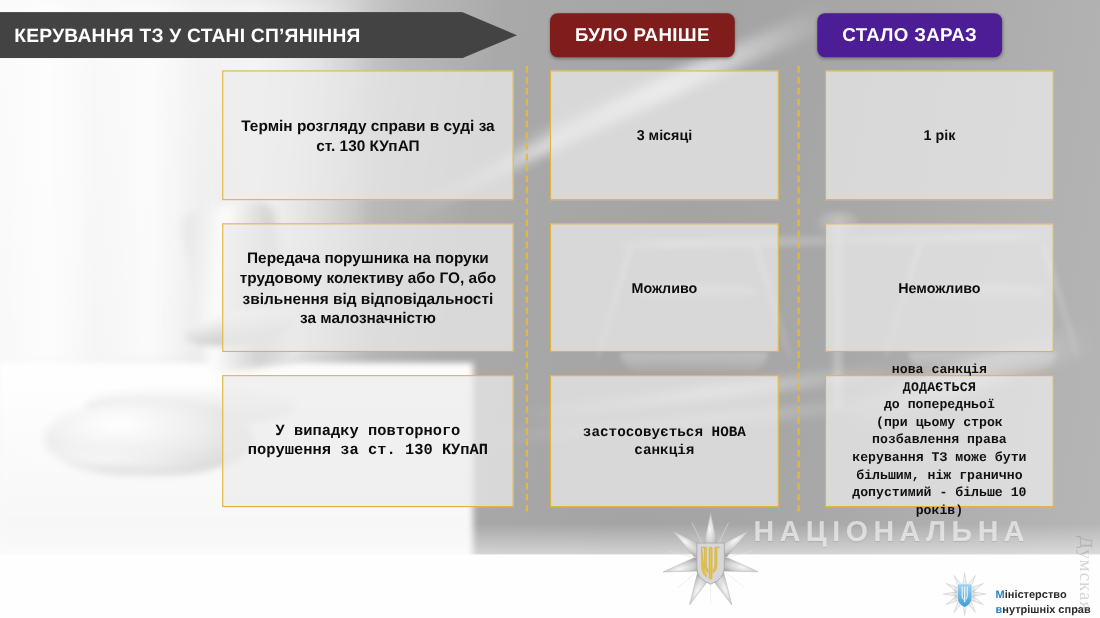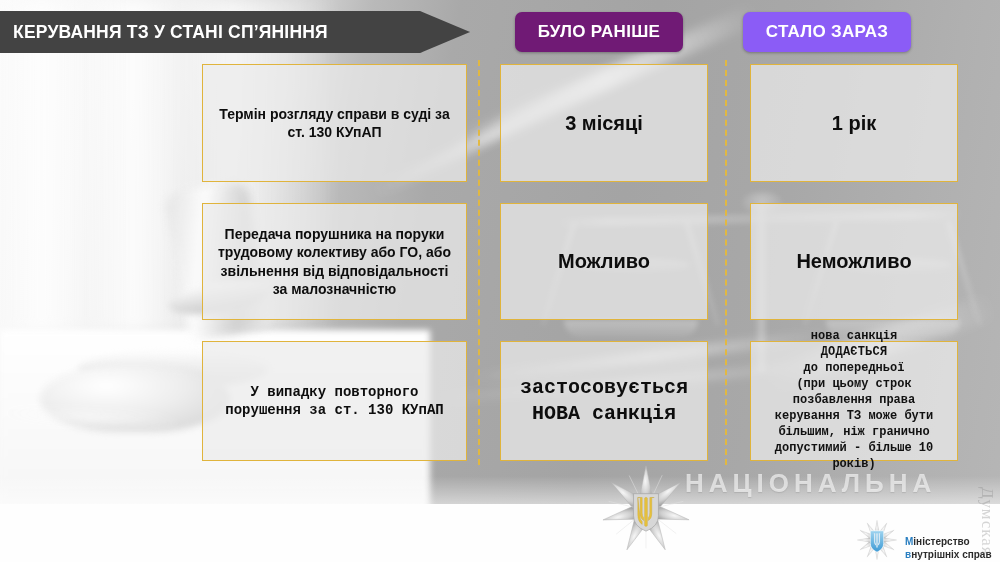--- a/index.html
+++ b/index.html
@@ -150,22 +150,22 @@
   
   .badge {
     position: absolute; top: 12px;
     height: 40px;
     border-radius: 7px;
     display: flex; align-items: center; justify-content: center;
     color: #fff; font-weight: bold; font-size: 17px;
     letter-spacing: .3px;
     box-shadow: 0 1px 3px rgba(0,0,0,.3);
   }
-  .badge-before { left: 515px; width: 168px; background: #701a75; }
-  .badge-now    { left: 743px; width: 168px; background: #8b5cf6; }
+  .badge-before { left: 500px; width: 168px; background: #7f1d1d; }
+  .badge-now    { left: 743px; width: 168px; background: #4c1d95; }
 
   
   .divider {
     position: absolute; top: 60px; height: 405px;
     border-left: 2px dashed #e5b93c;
     opacity: .95;
   }
   .divider-1 { left: 478px; }
   .divider-2 { left: 725px; }
 
@@ -176,21 +176,21 @@
     border: 1.5px solid #e0b43c;
     background: rgba(236,236,236,.72);
     display: flex; align-items: center; justify-content: center;
     text-align: center;
     color: #0d0d0d;
     padding: 6px 10px;
   }
   .cell .txt { line-height: 1.32; font-weight: bold; }
 
   .c-label { font-size: 14px; }
-  .c-value { font-size: 20px; }
+  .c-value { font-size: 13px; }
 
   
   .col-a { left: 202px; width: 265px; }
   .col-b { left: 500px; width: 208px; }
   .col-c { left: 750px; width: 208px; }
 
   .row-1 { top: 64px; height: 118px; }
   .row-2 { top: 203px; height: 117px; }
   .row-3 { top: 341px; height: 120px; font-family: Liberation Mono, monospace; }
 

